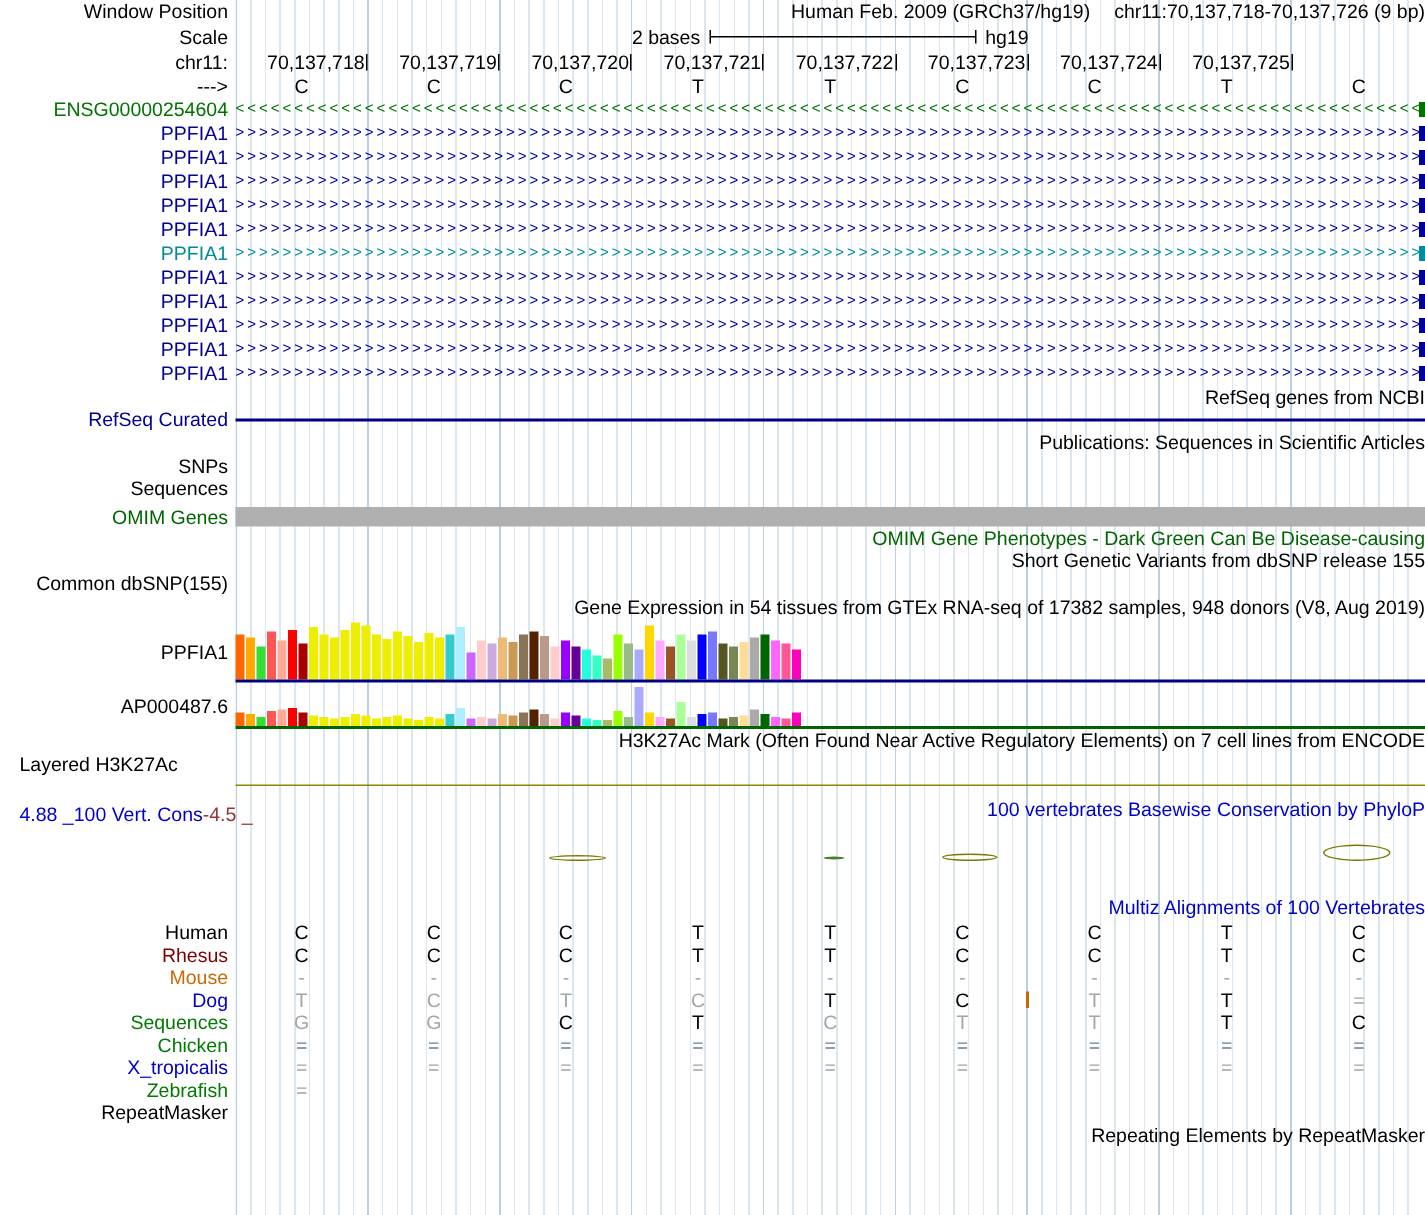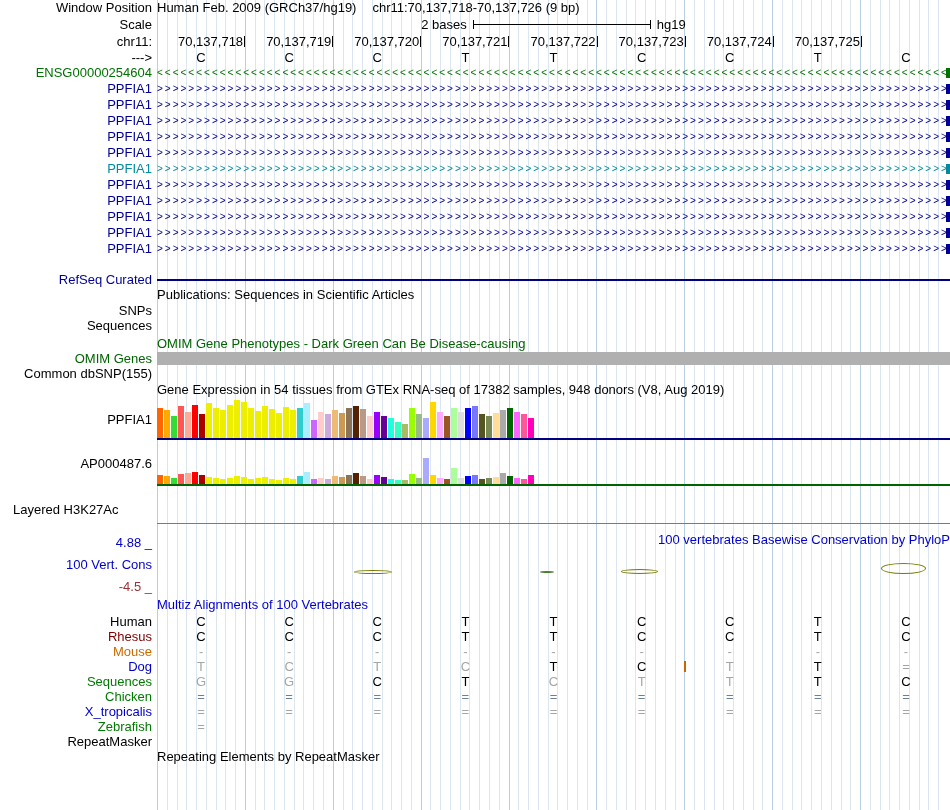--- a/index.html
+++ b/index.html
@@ -9,46 +9,46 @@
   .gridlines{position:absolute;left:157px;top:0;width:791px;height:810px;z-index:0;
     background:
       repeating-linear-gradient(to right,#b9cfe2 0,#b9cfe2 1px,transparent 1px,transparent 87.888px),
       repeating-linear-gradient(to right,#dce6ef 0,#dce6ef 1px,transparent 1px,transparent 9.765px);}
   .row{display:flex;position:relative;z-index:1}
   .h14{height:14px;line-height:14px}.h15{height:15px;line-height:15px}
   .h16{height:16px;line-height:16px}.h17{height:17px;line-height:17px}.h18{height:18px;line-height:18px}
   .lbl{width:157px;flex:0 0 157px;text-align:right;padding-right:5px;white-space:nowrap;overflow:hidden}
   .lbl-left{text-align:left;padding-left:13px}
   .trk{flex:1 1 auto;position:relative;min-width:0}
-  .center{text-align:left;white-space:nowrap;overflow:hidden}
+  .center{text-align:right;white-space:nowrap;overflow:hidden}
   .cols{display:flex}
   .pos{flex:1;display:flex;align-items:center;justify-content:flex-end;min-width:0}
   .tick{width:1px;height:11px;background:#000;margin-left:1px}
   .mzcell{flex:1;text-align:center}
   .dk{color:#000}.lt{color:#A5A5A5}.md{color:#69809A}
   .arrows{display:block;overflow:hidden;white-space:nowrap;font-size:10px;letter-spacing:2px;line-height:16px}
   .endblock{position:absolute;right:0;top:3px;width:4px;height:10px;background:currentColor}
   .blue{color:#0000CC}.green{color:#006400}.navy{color:#000096}.maroon{color:#993333}
   .hsp{display:inline-block;width:16px}
   .scale-trk{display:flex;align-items:center;justify-content:center}
   .scalebar{width:178px;height:9px;margin:0 6px;border-left:1px solid #000;border-right:1px solid #000;
     background:linear-gradient(#000,#000) center/100% 1px no-repeat}
   .refline{position:absolute;left:0;right:0;top:7px;height:2px;background:#000080}
   .omimbar{position:absolute;left:0;right:0;top:1px;height:13px;background:#B0B0B0}
   .spacer4{height:4px}
   .gtex-row{display:flex;position:relative;z-index:1}
-  .g0{height:42px}.g1{height:46px}
+  .g0{height:42px}.g1{height:31px}
   .glbl{display:flex;align-items:center;justify-content:flex-end}
   .chart{flex:1;position:relative;min-width:0}
   .bars{position:absolute;left:0;bottom:2px;display:flex;align-items:flex-end}
   .bar{flex:0 0 6px;width:6px;margin-right:1px}
   .baseline{position:absolute;left:0;right:0;bottom:0;height:2px}
   .h3kline{position:absolute;left:0;right:0;top:6px;height:1px;background:#8A8A00}
   .cons{display:flex;position:relative;z-index:1;height:65px}
-  .cons-lbls{flex:0 0 157px;display:flex;flex-direction:column;justify-content:space-between;padding:4px 5px 2px 13px}
+  .cons-lbls{flex:0 0 157px;display:flex;justify-content:space-between;padding:4px 5px 2px 13px}
   .cons-max,.cons-min{text-align:right;white-space:nowrap}
   .cons-name{text-align:right;white-space:nowrap}
   .cons-trk{flex:1;position:relative;min-width:0}
   .cons-title{height:18px;line-height:18px;text-align:right}
   .cons-marks{position:relative;height:47px}
   .mark{position:absolute;border:1px solid;border-radius:50%}
   .mzmark{position:absolute;top:0}
   .ins{position:absolute;top:2px;width:2px;height:11px}
 </style>
 </head>
@@ -209,20 +209,21 @@
         <div class="lbl" style="color: rgb(0, 0, 150);">PPFIA1</div>
         <div class="trk" style="color: rgb(0, 0, 150);">
           <div class="arrows">&gt;&gt;&gt;&gt;&gt;&gt;&gt;&gt;&gt;&gt;&gt;&gt;&gt;&gt;&gt;&gt;&gt;&gt;&gt;&gt;&gt;&gt;&gt;&gt;&gt;&gt;&gt;&gt;&gt;&gt;&gt;&gt;&gt;&gt;&gt;&gt;&gt;&gt;&gt;&gt;&gt;&gt;&gt;&gt;&gt;&gt;&gt;&gt;&gt;&gt;&gt;&gt;&gt;&gt;&gt;&gt;&gt;&gt;&gt;&gt;&gt;&gt;&gt;&gt;&gt;&gt;&gt;&gt;&gt;&gt;&gt;&gt;&gt;&gt;&gt;&gt;&gt;&gt;&gt;&gt;&gt;&gt;&gt;&gt;&gt;&gt;&gt;&gt;&gt;&gt;&gt;&gt;&gt;&gt;&gt;&gt;&gt;&gt;&gt;&gt;&gt;&gt;&gt;&gt;&gt;&gt;&gt;&gt;&gt;&gt;&gt;&gt;&gt;&gt;&gt;&gt;&gt;&gt;&gt;&gt;&gt;&gt;&gt;&gt;&gt;&gt;&gt;&gt;&gt;&gt;&gt;&gt;&gt;&gt;&gt;&gt;&gt;&gt;&gt;&gt;&gt;&gt;&gt;&gt;&gt;&gt;&gt;&gt;&gt;&gt;&gt;&gt;&gt;&gt;&gt;&gt;&gt;&gt;&gt;&gt;&gt;&gt;&gt;&gt;&gt;&gt;&gt;&gt;&gt;&gt;</div>
           <div class="endblock"></div>
         </div>
       </div>
     </div>
 
   <div class="row h15">
     <div class="lbl"></div>
+    <div class="trk center">RefSeq genes from NCBI</div>
   </div>
   <div class="row h15">
     <div class="lbl navy">RefSeq Curated</div>
     <div class="trk">
         <div class="refline"></div>
       </div>
   </div>
 
   <div class="row h16">
     <div class="lbl"></div>
@@ -231,31 +232,35 @@
   <div class="row h15">
     <div class="lbl">SNPs</div>
     <div class="trk"></div>
   </div>
   <div class="row h15">
     <div class="lbl">Sequences</div>
     <div class="trk"></div>
   </div>
   <div class="spacer4"></div>
 
-  <div class="row h14">
-    <div class="lbl"></div>
-    <div class="trk center green">OMIM Gene Phenotypes - Dark Green Can Be Disease-causing</div>
-  </div>
   <div class="row h15">
     <div class="lbl green">OMIM Genes</div>
     <div class="trk">
         <div class="omimbar"></div>
       </div>
   </div>
-
+  <div class="row h14">
+    <div class="lbl"></div>
+    <div class="trk center green">OMIM Gene Phenotypes - Dark Green Can Be Disease-causing</div>
+  </div>
+
+  <div class="row h15">
+    <div class="lbl"></div>
+    <div class="trk center">Short Genetic Variants from dbSNP release 155</div>
+  </div>
   <div class="row h15">
     <div class="lbl">Common dbSNP(155)</div>
     <div class="trk"></div>
   </div>
 
   <div class="row h17">
     <div class="lbl"></div>
     <div class="trk center">Gene Expression in 54 tissues from GTEx RNA-seq of 17382 samples, 948 donors (V8, Aug 2019)</div>
   </div>
   <div>
@@ -380,20 +385,21 @@
             <div class="bar" style="height: 5px; background: rgb(255, 85, 153);"></div>
             <div class="bar" style="height: 9px; background: rgb(255, 0, 187);"></div>
           </div>
           <div class="baseline" style="background: rgb(0, 100, 0);"></div>
         </div>
       </div>
     </div>
 
   <div class="row h16">
     <div class="lbl"></div>
+    <div class="trk center">H3K27Ac Mark (Often Found Near Active Regulatory Elements) on 7 cell lines from ENCODE</div>
   </div>
   <div class="row h15">
     <div class="lbl lbl-left">Layered H3K27Ac</div>
     <div class="trk"></div>
   </div>
   <div class="row h14">
     <div class="lbl"></div>
     <div class="trk">
         <div class="h3kline"></div>
       </div>

